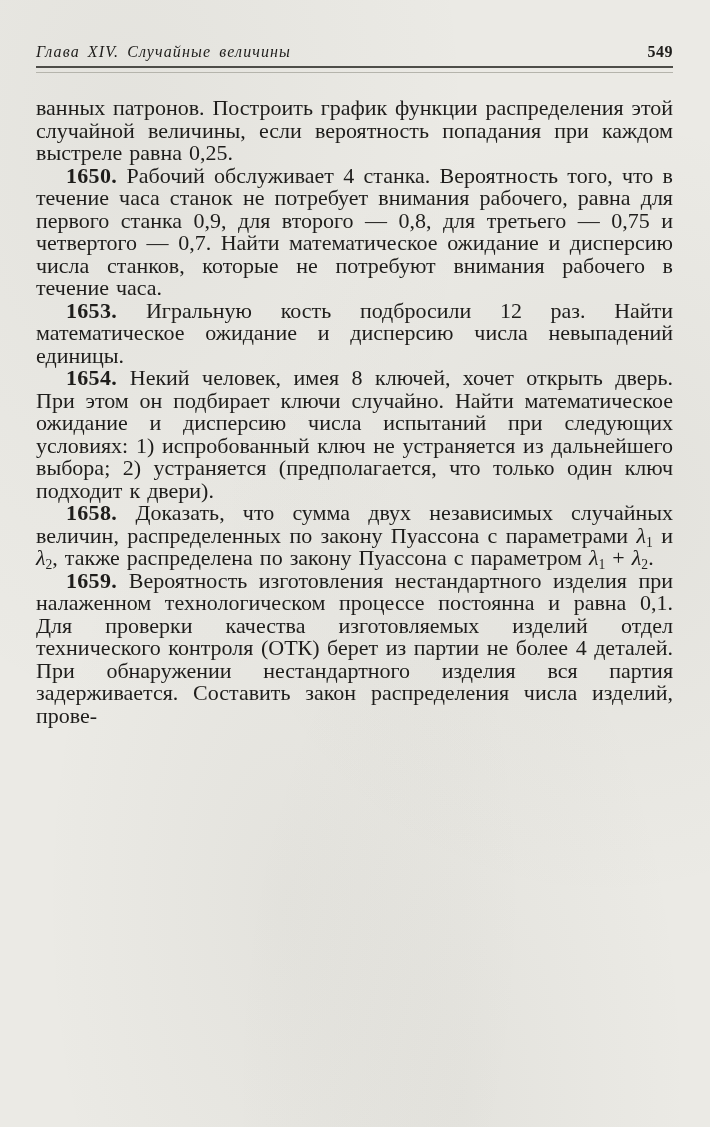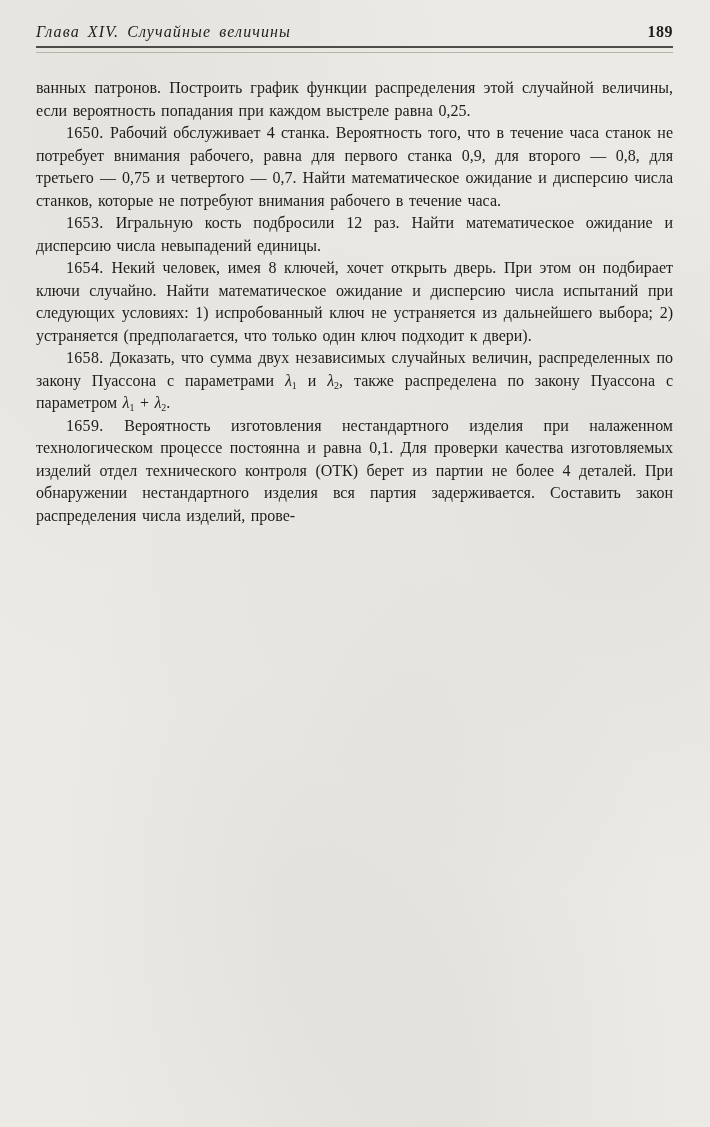--- a/index.html
+++ b/index.html
@@ -11,21 +11,21 @@
   html,body{margin:0;padding:0;}
   body{
     width:710px;height:1127px;
     background:#d8d7d2;
     font-family:"Liberation Serif","DejaVu Serif",serif;
   }
   .page{
     position:relative;
     width:710px;height:1127px;
     box-sizing:border-box;
-    padding:22px 37px 0 36px;
+    padding:42px 37px 0 36px;
     color:var(--ink);
     background:
       radial-gradient(ellipse at 18% 12%, rgba(90,90,80,0.05), transparent 42%),
       radial-gradient(ellipse at 85% 45%, rgba(90,90,80,0.06), transparent 45%),
       radial-gradient(ellipse at 40% 80%, rgba(90,90,80,0.05), transparent 40%),
       radial-gradient(ellipse at 65% 98%, rgba(90,90,80,0.05), transparent 35%),
       var(--bg);
     overflow:hidden;
   }
   .running-head{
@@ -51,52 +51,52 @@
     margin-top:4px;
     opacity:0.85;
   }
   .rule-light{
     height:1px;
     background:var(--rule-light);
     margin-top:4px;
   }
   .text-block{
     margin-top:24px;
-    font-size:16px;
+    font-size:22px;
     line-height:22.5px;
     text-align:justify;
   }
   .para{
     margin:0;
     word-spacing:1.5px;
   }
   .para.numbered{
     text-indent:30px;
   }
   .para b{
-    font-weight:400;
+    font-weight:700;
     letter-spacing:0.3px;
   }
   .para i{
     font-family:"Liberation Serif","DejaVu Serif",serif;
     font-style:italic;
   }
   .para sub{
     font-size:0.62em;
     line-height:0;
     vertical-align:-0.28em;
   }
 </style>
 </head>
 <body>
 
 <div class="page">
   <header class="running-head">
     <span class="chapter">Глава XIV. Случайные величины</span>
-    <span class="pagenum">189</span>
+    <span class="pagenum">549</span>
   </header>
   <div class="rule-dark"></div>
   <div class="rule-light"></div>
 
   <main class="text-block">
       <p class="para">ванных патронов. Построить график функции распределения этой случайной величины, если вероятность попадания при каждом выстреле равна 0,25.</p>
       <p class="para numbered"><b>1650.&nbsp;</b>Рабочий обслуживает 4 станка. Вероятность того, что в течение часа станок не потребует внимания рабочего, равна для первого станка 0,9, для второго — 0,8, для третьего — 0,75 и четвертого — 0,7. Найти математическое ожидание и дисперсию числа станков, которые не потребуют внимания рабочего в течение часа.</p>
       <p class="para numbered"><b>1653.&nbsp;</b>Игральную кость подбросили 12 раз. Найти математическое ожидание и дисперсию числа невыпадений единицы.</p>
       <p class="para numbered"><b>1654.&nbsp;</b>Некий человек, имея 8 ключей, хочет открыть дверь. При этом он подбирает ключи случайно. Найти математическое ожидание и дисперсию числа испытаний при следующих условиях: 1) испробованный ключ не устраняется из дальнейшего выбора; 2) устраняется (предполагается, что только один ключ подходит к двери).</p>
       <p class="para numbered"><b>1658.&nbsp;</b>Доказать, что сумма двух независимых случайных величин, распределенных по закону Пуассона с параметрами <i>λ</i><sub>1</sub> и <i>λ</i><sub>2</sub>, также распределена по закону Пуассона с параметром <i>λ</i><sub>1</sub> + <i>λ</i><sub>2</sub>.</p>

